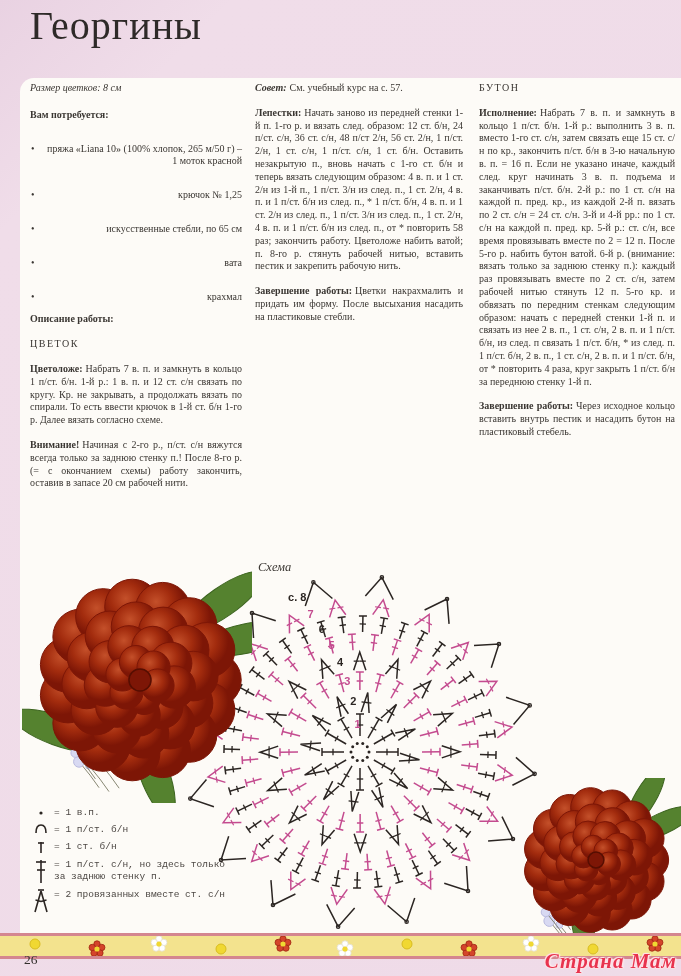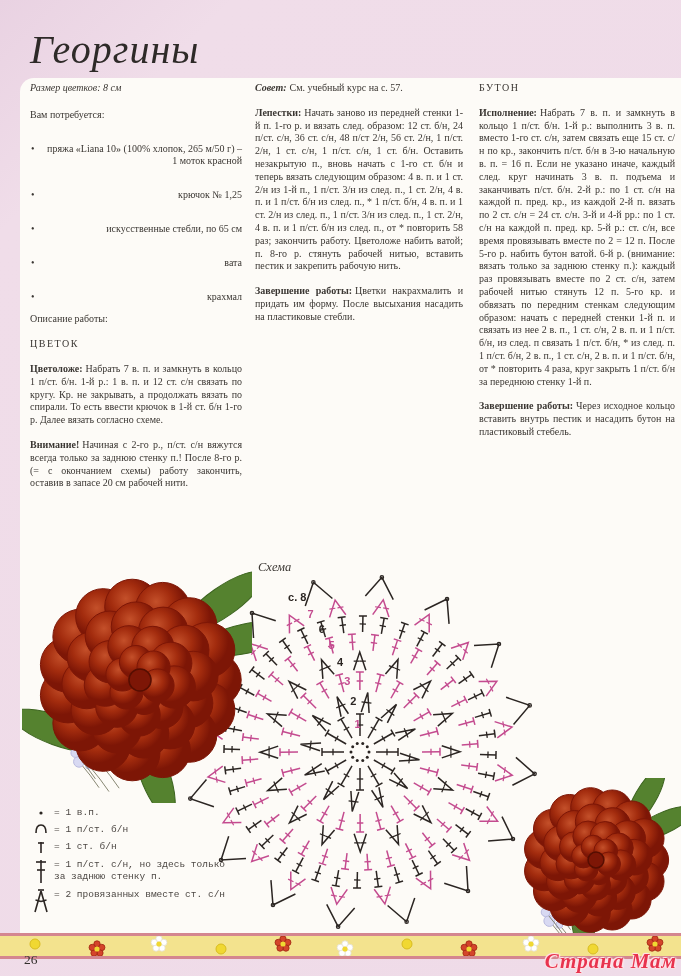--- a/index.html
+++ b/index.html
@@ -1,27 +1,27 @@
 <!DOCTYPE html>
 <html><head>
 <meta charset="utf-8">
 <style>
   html,body{margin:0;padding:0;}
   body{width:681px;height:976px;position:relative;overflow:hidden;
        font-family:"Liberation Serif",serif;background:#eedbe9;}
   .page{position:absolute;inset:0;background:linear-gradient(135deg,#e9d2e2 0%,#f0dde9 14%,#efdbe8 100%);}
   .panel{position:absolute;left:20px;top:78px;right:0;height:855px;
          background:#fdfbf7;border-top-left-radius:14px;}
-  .title{position:absolute;left:30px;top:26px;font-size:40px;color:#2e2a28;
-         letter-spacing:1px;font-family:"Liberation Serif",serif;font-style:italic;}
+  .title{position:absolute;left:30px;top:2px;font-size:40px;color:#2e2a28;
+         letter-spacing:1px;font-family:"Liberation Serif",serif;}
   .col{position:absolute;font-size:10px;line-height:1.28;color:#3a3632;text-align:justify;}
   .col p{margin:0 0 12px 0;}
   .col b{margin-right:3px;}
   .size-line{font-style:italic;margin-bottom:14px;}
-  .sec-head{font-weight:normal;margin:2px 0 10px 0;}
+  .sec-head{font-weight:bold;margin:2px 0 10px 0;}
   .caps{letter-spacing:1.5px;margin:2px 0 2px 0;}
   ul.materials{list-style:none;margin:0 0 10px 0;padding:0;}
   ul.materials li{padding-left:13px;position:relative;margin-bottom:2px;text-align:right;margin-top:21px;}
   ul.materials li::before{content:"•";position:absolute;left:1px;top:0;}
   .tip i b{margin-right:3px;}
   .schema-label{position:absolute;left:258px;top:560px;font-style:italic;font-size:12.5px;color:#3a3632;}
   .legend{position:absolute;left:28px;top:806px;width:210px;font-family:"Liberation Sans",sans-serif;
           font-size:9.5px;color:#4c4743;}
   .legend-row{display:flex;align-items:flex-start;margin-bottom:4px;}
   .legend-sym{width:26px;flex:0 0 26px;display:flex;justify-content:center;}

